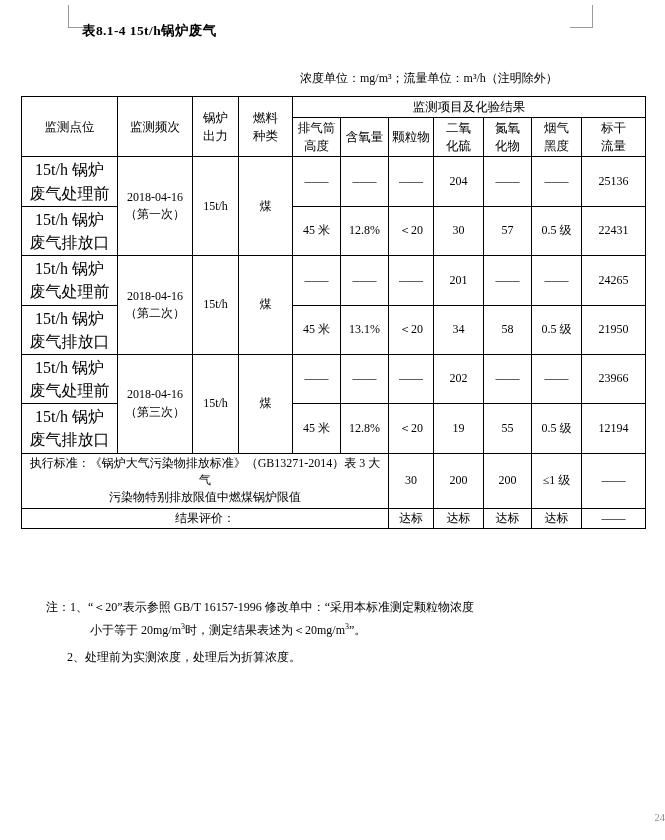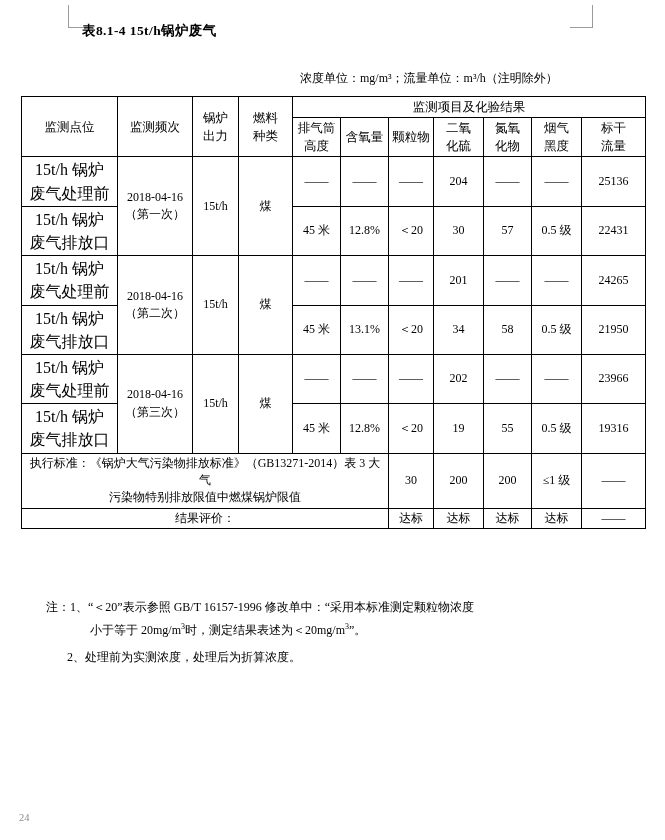--- a/index.html
+++ b/index.html
@@ -119,21 +119,21 @@
   .note-indent-3 { padding-left: 35px; }
   .notes sup {
     font-size: 8px;
     vertical-align: super;
   }
   .page-number {
     position: absolute;
     left: 0;
     right: 0;
     top: 812px;
-    text-align: left;
+    text-align: right;
     font-size: 10.5px;
     color: #8c8c8c;
     margin-left: 19px;
   }
 </style>
 </head>
 <body>
 
 <div class="page">
 
@@ -290,21 +290,21 @@
         <td class="site">
           <span class="hdr-2line">15t/h 锅炉</span>
           <span class="hdr-2line">废气排放口</span>
         </td>
         <td class="num">45 米</td>
         <td class="num">12.8%</td>
         <td class="num">＜20</td>
         <td class="num">19</td>
         <td class="num">55</td>
         <td class="num">0.5 级</td>
-        <td class="num">19316</td>
+        <td class="num">12194</td>
       </tr>
 
       <tr>
         <td class="std-text" colspan="6">
           <span class="hdr-2line">执行标准：《锅炉大气污染物排放标准》（GB13271-2014）表 3 大气</span>
           <span class="hdr-2line">污染物特别排放限值中燃煤锅炉限值</span>
         </td>
         <td class="num">30</td>
         <td class="num">200</td>
         <td class="num">200</td>

